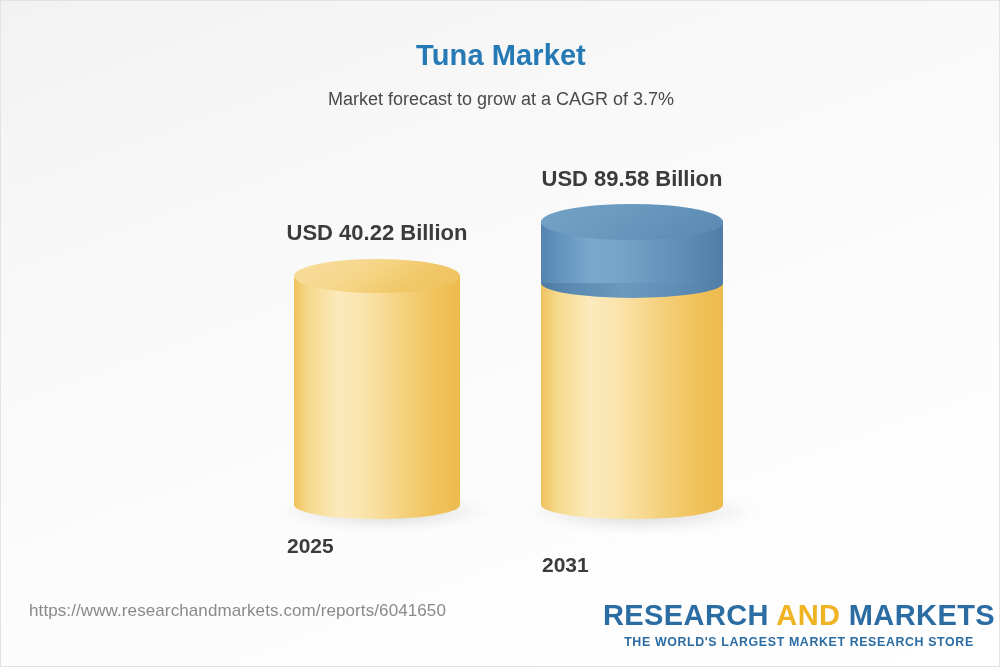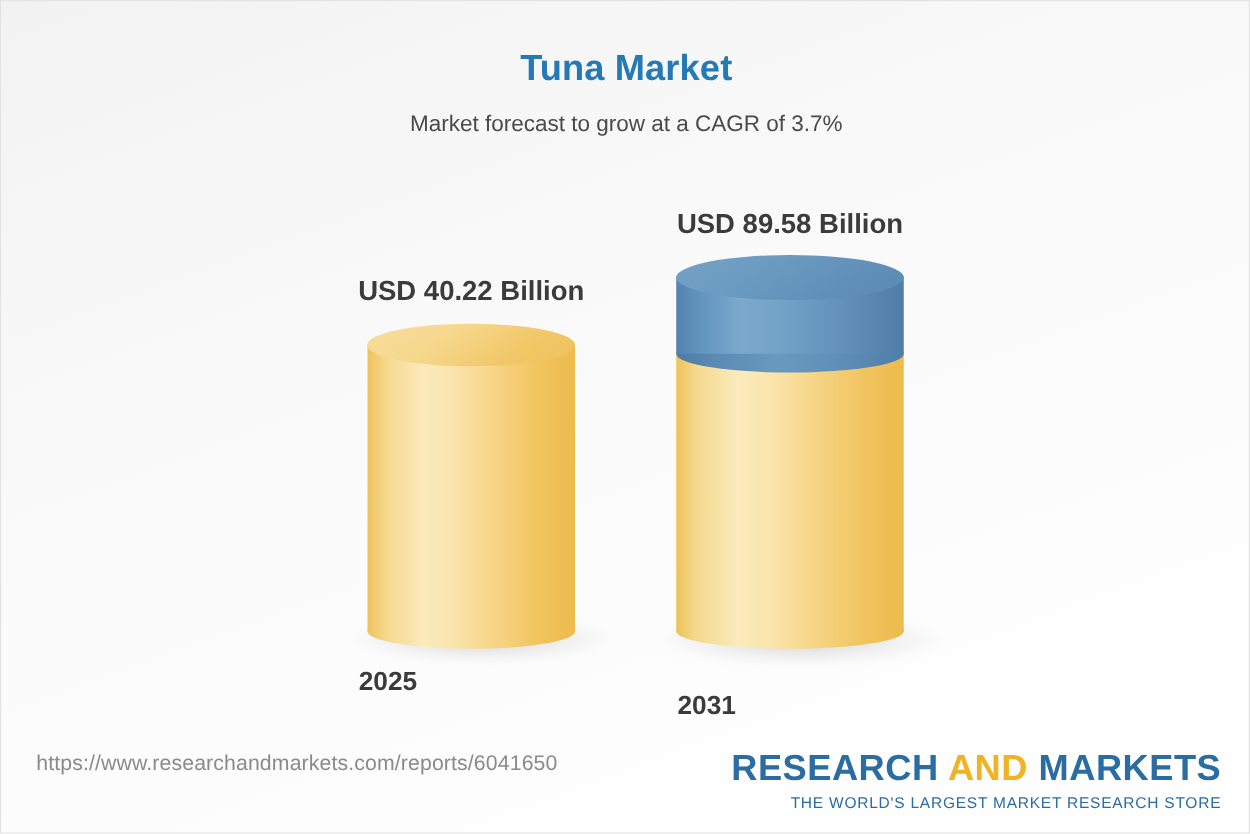--- a/index.html
+++ b/index.html
@@ -169,37 +169,37 @@
   #footer-url {
     position: absolute;
     left: 28px;
     top: 600px;
     font-size: 17px;
     color: #8a8a8a;
     letter-spacing: 0.1px;
   }
   #brand-logo {
     position: absolute;
-    right: 22px;
+    right: 4px;
     top: 600px;
-    text-align: right;
+    text-align: center;
   }
   #brand-name {
     font-size: 29px;
     font-weight: bold;
     color: #2b6ca3;
     letter-spacing: 0.4px;
     line-height: 1;
     white-space: nowrap;
   }
   #brand-name .accent { color: #f0b323; }
   #brand-tagline {
     margin-top: 5px;
     font-size: 12.4px;
-    font-weight: normal;
+    font-weight: bold;
     color: #2b6ca3;
     letter-spacing: 0.62px;
     white-space: nowrap;
   }
 </style>
 </head>
 <body>
 
 <div id="canvas">
 

